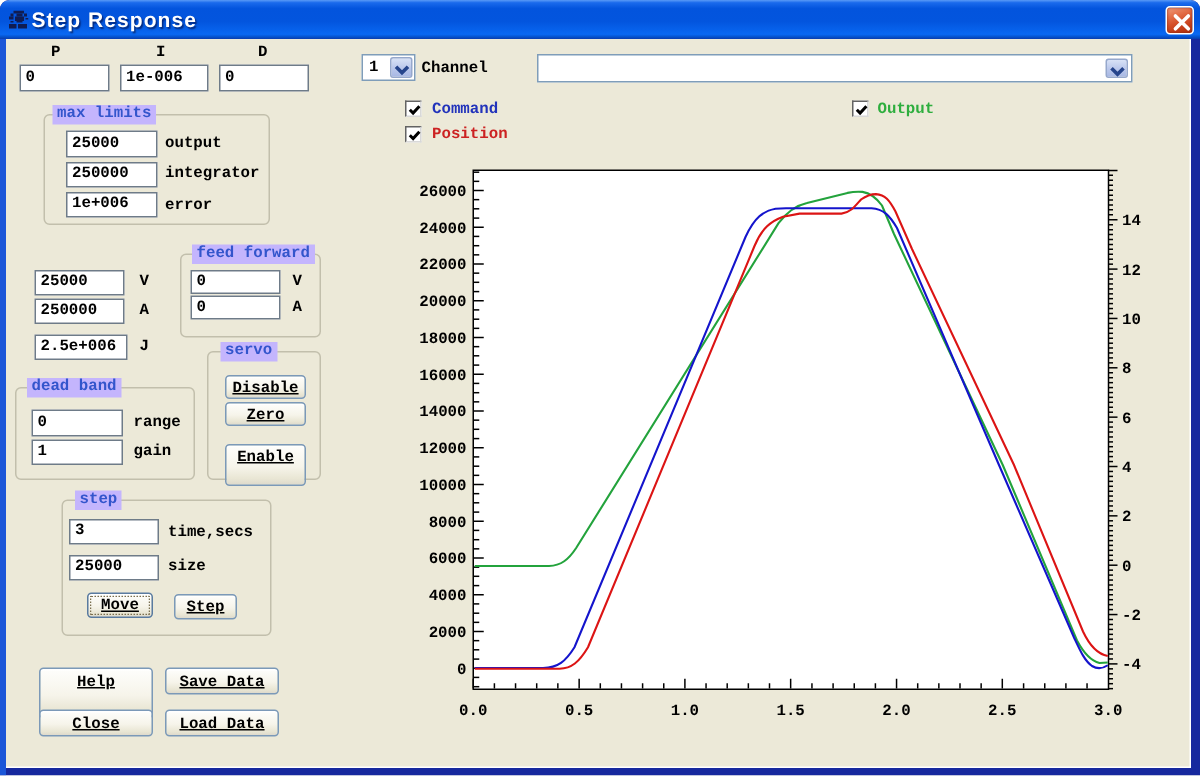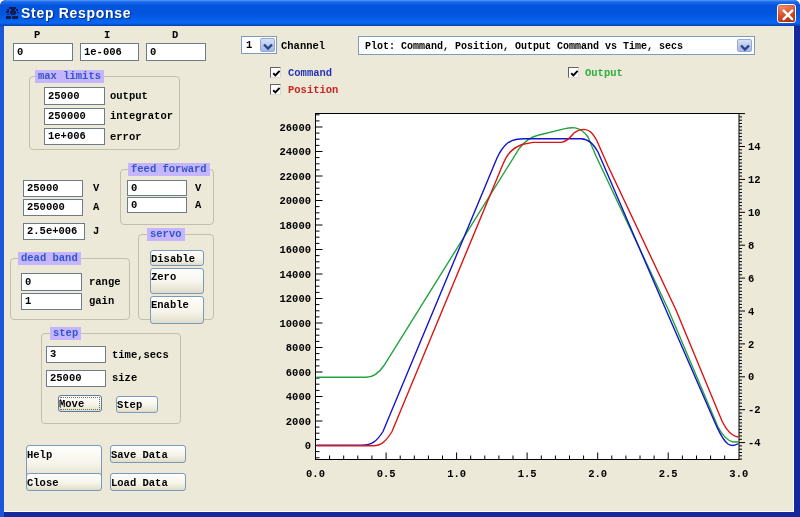--- a/index.html
+++ b/index.html
@@ -18,24 +18,24 @@
   box-shadow:inset 0 0 2px #8a2810; }
 .closeb svg { position:absolute; left:1px; top:1px; }
 #content { position:absolute; left:4px; top:26px; width:790px; height:486px;
   background:#ece9d8; border-right:1px solid #fff; border-bottom:1px solid #fff; }
 .lbl { position:absolute; font:bold 10.5px "Liberation Mono",monospace; color:#000; white-space:pre; line-height:13px; }
 .inp { position:absolute; background:#fff; border:1px solid #6e7b88; font:bold 10.5px "Liberation Mono",monospace;
   padding-left:3px; overflow:hidden; white-space:pre; }
 .grp { position:absolute; border:1px solid #c2bfac; border-radius:4px; }
 .gt { position:absolute; top:-7px; background:#c4b5fd; padding:0 3px; font:bold 10.5px "Liberation Mono",monospace;
   color:#3355cc; line-height:13px; white-space:pre; }
-.btn { position:absolute; border:1px solid #7b99b8; border-radius:3px; text-align:left;
+.btn { position:absolute; border:1px solid #7b99b8; border-radius:3px; text-align:center;
   font:bold 10.5px "Liberation Mono",monospace; color:#000;
   background:linear-gradient(180deg,#fefefc 0%,#f6f4ea 55%,#e9e6d4 85%,#dedacc 100%);
-  box-shadow:inset 0 1px 0 #fff; white-space:pre; }
+  box-shadow:inset 0 1px 0 #fff; white-space:pre;text-decoration:underline; }
 .btn.focus { outline:1px dotted #7a6f4f; outline-offset:-3px; border-color:#5a7ba0; }
 .cb { position:absolute; width:11px; height:11px; background:#fff;
   border:1px solid; border-color:#636363 #d8d8d8 #d8d8d8 #636363; }
 .cb svg { position:absolute; left:-0.5px; top:-0.5px; }
 .combo { position:absolute; background:#fff; border:1px solid #7f9db9; font:bold 10.5px "Liberation Mono",monospace; }
 .arrow { position:absolute; border-radius:2px; background:linear-gradient(180deg,#d8e2f6 0%,#bcc9ec 50%,#a8b8e4 100%);
   border:1px solid #96a8cc; }
 </style></head>
 <body>
 <div id="win">
@@ -310,21 +310,20 @@
 <div class="combo" style="left:241px;top:36px;width:36px;height:18px">
 <span style="position:absolute;left:4px;top:1px;line-height:15px">1</span>
 <div class="arrow" style="right:1px;top:1px;bottom:1px;width:15px">
           <svg width="12" height="8" viewBox="0 0 12 8" style="position:absolute;left:1px;top:4px">
             <path d="M2,1.5 L6,5.5 L10,1.5" fill="none" stroke="#26458c" stroke-width="2.4"></path>
           </svg>
         </div>
       </div>
 <div class="lbl" style="left:281px;top:40px">Channel</div>
 <div class="combo" style="left:358px;top:36px;width:397px;height:19px">
-<span style="position:absolute;left:6px;top:2px;line-height:15px;font-size:10px">Plot: Command, Position, Output Command vs Time, secs</span>
 <div class="arrow" style="right:2px;top:2px;bottom:2px;width:15px">
           <svg width="12" height="8" viewBox="0 0 12 8" style="position:absolute;left:1px;top:4px">
             <path d="M2,1.5 L6,5.5 L10,1.5" fill="none" stroke="#26458c" stroke-width="2.4"></path>
           </svg>
         </div>
       </div>
 <div class="cb" style="left:270px;top:67px">
         <svg width="10" height="10" viewBox="0 0 10 10">
           <path d="M2.2,5.2 L4.4,7.4 L8.6,2.8" fill="none" stroke="#000" stroke-width="2"></path>
         </svg>
@@ -361,21 +360,21 @@
         <span class="gt" style="left:7px">feed forward</span>
       </div>
 <div class="inp" style="left:127px;top:180px;width:60px;height:16px;line-height:14px">0</div>
 <div class="lbl" style="left:195px;top:182px">V</div>
 <div class="inp" style="left:127px;top:197px;width:60px;height:16px;line-height:14px">0</div>
 <div class="lbl" style="left:195px;top:199px">A</div>
 <div class="grp" style="left:138px;top:234px;width:76px;height:86px">
         <span class="gt" style="left:8px">servo</span>
       </div>
 <div class="btn" style="left:150px;top:250px;width:54px;height:16px;line-height:16px">Disable</div>
-<div class="btn" style="left:150px;top:268px;width:54px;height:26px;line-height:16px">Zero</div>
+<div class="btn" style="left:150px;top:268px;width:54px;height:16px;line-height:16px">Zero</div>
 <div class="btn" style="left:150px;top:296px;width:54px;height:28px;line-height:16px">Enable</div>
 <div class="grp" style="left:10px;top:258px;width:120px;height:62px">
         <span class="gt" style="left:7px">dead band</span>
       </div>
 <div class="inp" style="left:21px;top:273px;width:61px;height:18px;line-height:16px">0</div>
 <div class="lbl" style="left:89px;top:276px">range</div>
 <div class="inp" style="left:21px;top:293px;width:61px;height:17px;line-height:15px">1</div>
 <div class="lbl" style="left:89px;top:295px">gain</div>
 <div class="grp" style="left:41px;top:333px;width:140px;height:91px">
         <span class="gt" style="left:8px">step</span>

